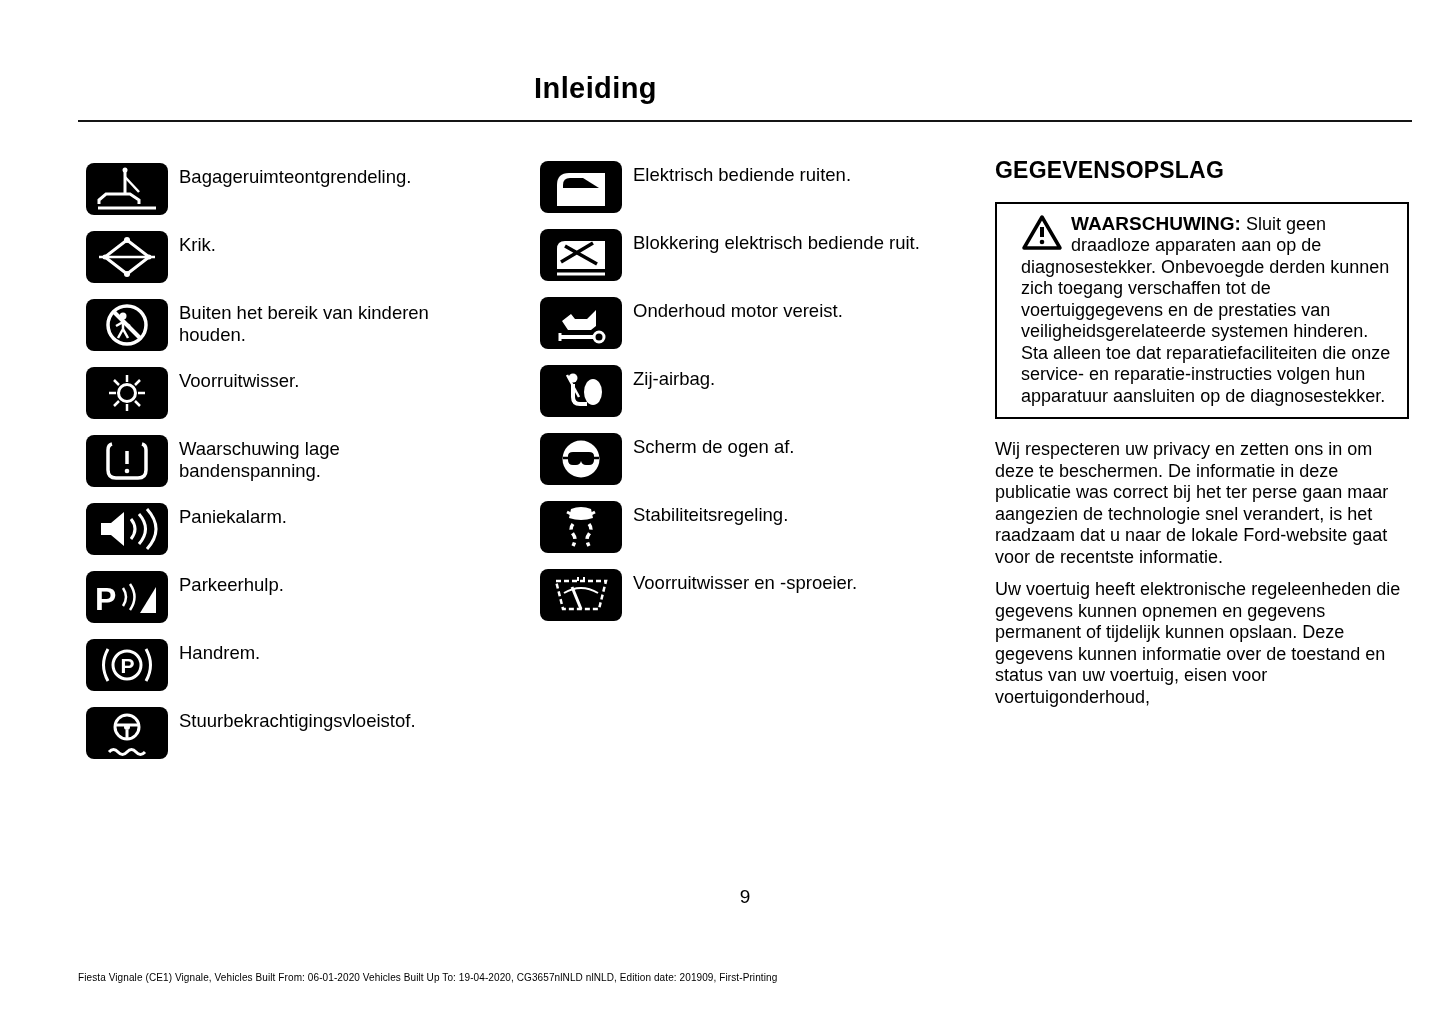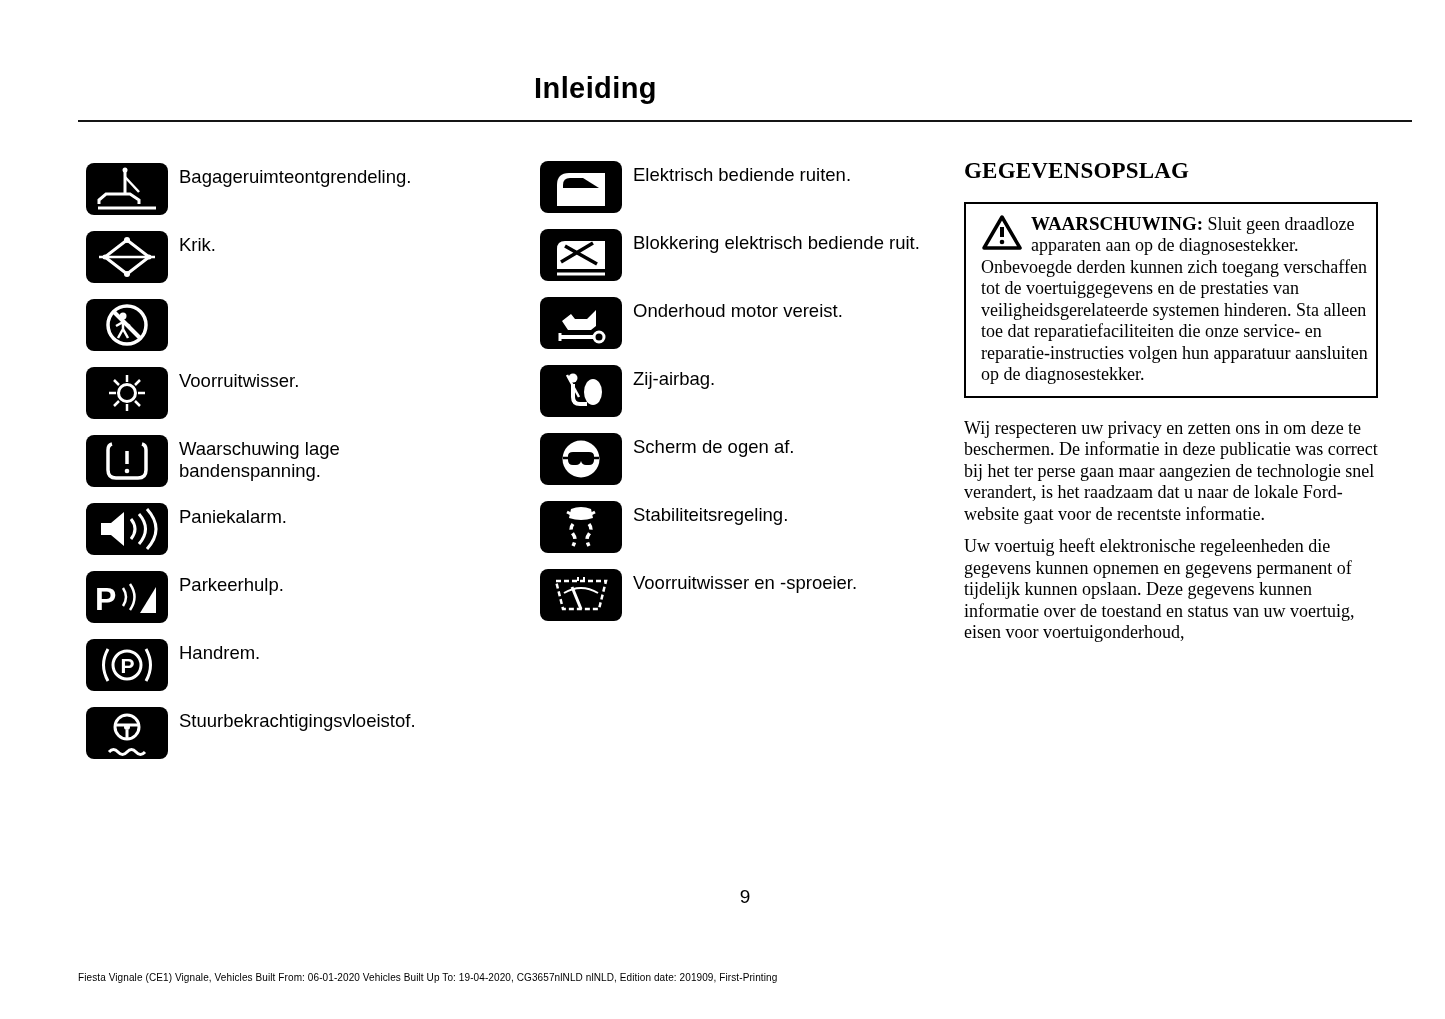--- a/index.html
+++ b/index.html
@@ -18,23 +18,23 @@
   .col2{top:161px;left:540px;width:440px;}
   .sym-row{display:flex;align-items:flex-start;gap:11px;}
   .sym-icon{
     flex:0 0 82px;width:82px;height:52px;background:#000;border-radius:8px;
     display:block;overflow:hidden;
   }
   .sym-icon svg{display:block;width:82px;height:52px;}
   .sym-label{font-size:18.5px;line-height:22px;padding-top:3px;}
   .col1 .sym-label{max-width:288px;}
   .col2 .sym-label{max-width:340px;}
-  .col3{position:absolute;top:160px;left:964px;width:414px;font-size:18px;line-height:21.5px;font-family:Liberation Serif, serif;}
+  .col3{position:absolute;top:160px;left:995px;width:414px;font-size:18px;line-height:21.5px;}
   .col3 h2{font-size:23px;font-weight:700;margin:0 0 20px 0;letter-spacing:.2px;}
-  .warning-box{border:2.5px solid #000;padding:9px 8px 10px 15px;margin-bottom:20px;}
+  .warning-box{border:2.5px solid #000;padding:9px 8px 10px 24px;margin-bottom:20px;}
   .warn-icon{float:left;width:42px;height:38px;margin:1px 8px 2px 0;}
   .warn-icon svg{display:block;width:42px;height:38px;}
   .warn-label{font-weight:700;font-size:19px;}
   .col3 p{margin:0 0 11px 0;}
   .page-number{
     position:absolute;top:886px;left:78px;width:1334px;text-align:center;
     font-size:19px;
   }
   .footer{
     position:absolute;top:972px;left:78px;width:1300px;
@@ -80,20 +80,21 @@
 
     <div class="sym-row">
       <span class="sym-icon">
         <svg viewBox="0 0 82 52">
           <circle cx="41" cy="26" r="19" stroke="#fff" stroke-width="3.5" fill="none"></circle>
           <circle cx="37" cy="17" r="3.5" fill="#fff"></circle>
           <path d="M37 21 v9 M37 23 l-7 4 M37 23 l7 4 M37 30 l-5 9 M37 30 l5 9" stroke="#fff" stroke-width="2.5" fill="none"></path>
           <path d="M28 13 L55 40" stroke="#fff" stroke-width="4"></path>
         </svg>
       </span>
+      <span class="sym-label">Buiten het bereik van kinderen houden.</span>
     </div>
 
     <div class="sym-row">
       <span class="sym-icon">
         <svg viewBox="0 0 82 52">
           <circle cx="41" cy="26" r="8.5" stroke="#fff" stroke-width="3" fill="none"></circle>
           <path d="M41 8 v7 M41 37 v7 M23 26 h7 M52 26 h7 M28 13 l5 5 M49 34 l5 5 M54 13 l-5 5 M33 34 l-5 5" stroke="#fff" stroke-width="2.5"></path>
         </svg>
       </span>
       <span class="sym-label">Voorruitwisser.</span>

